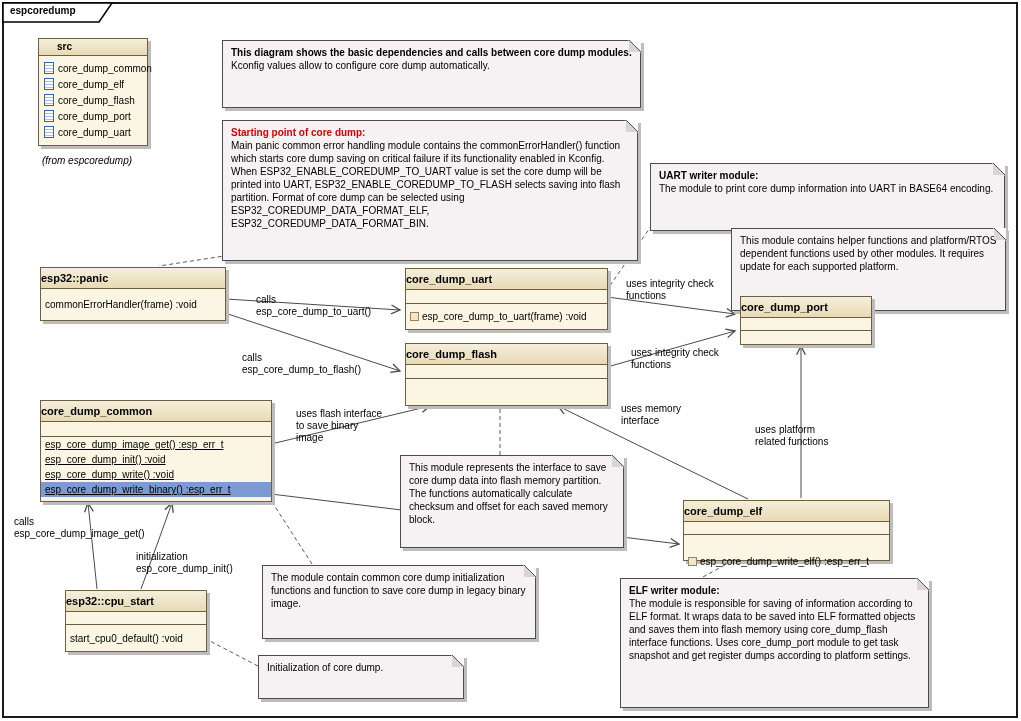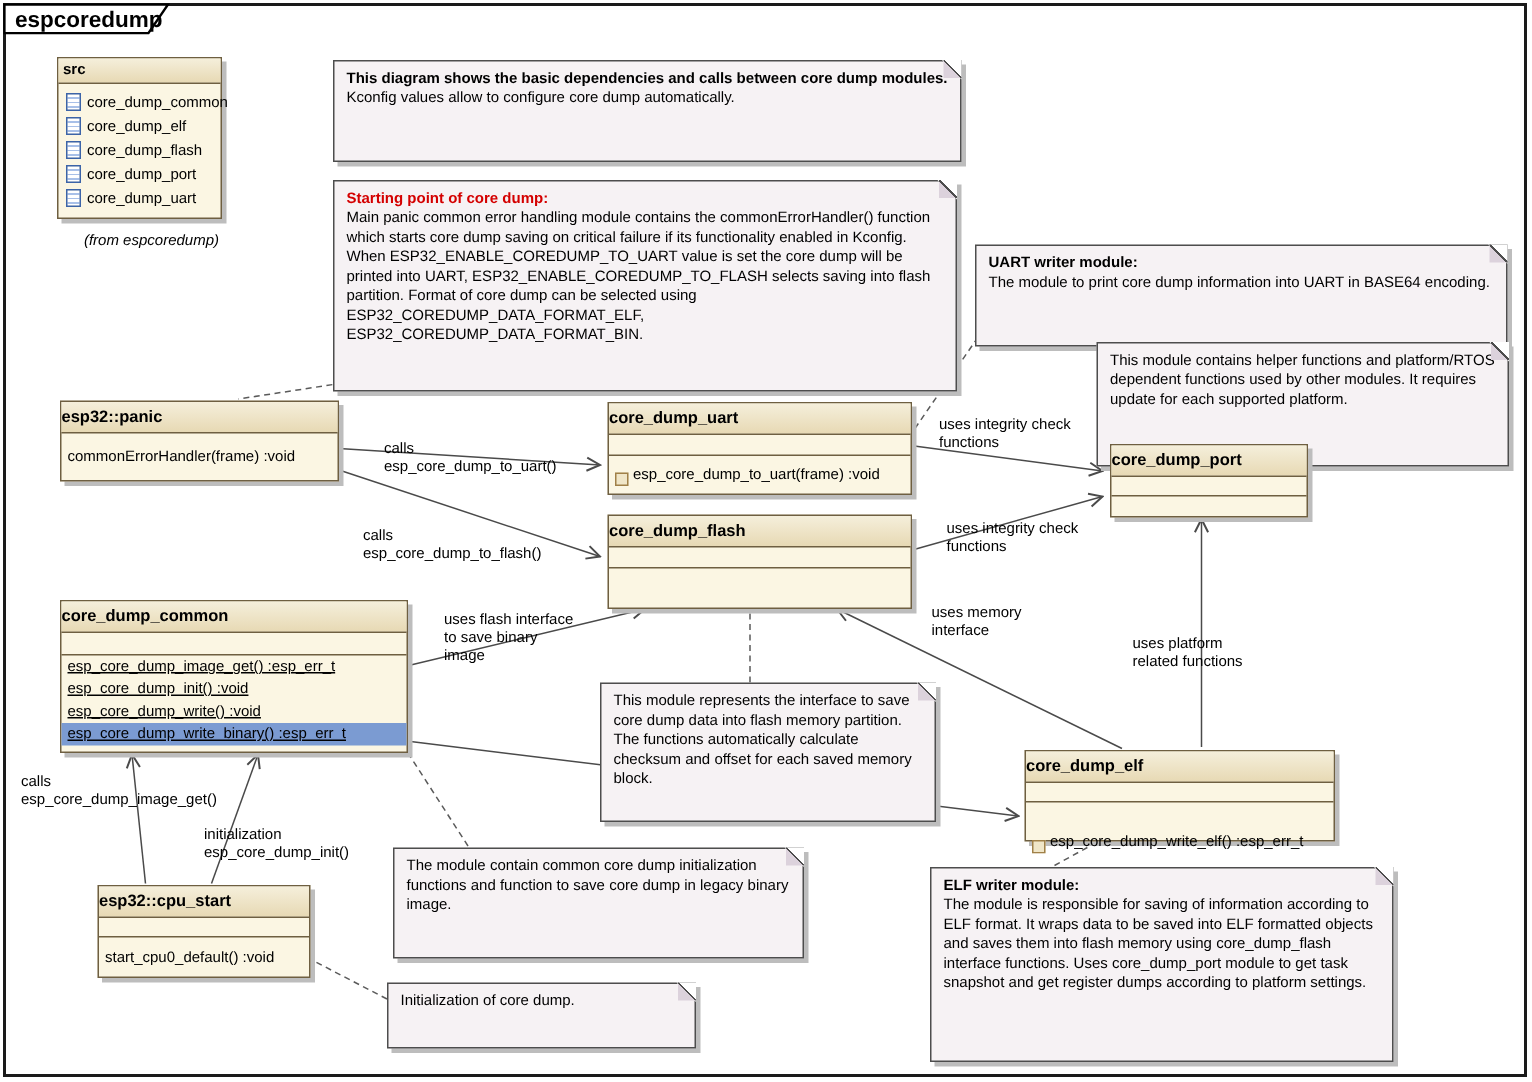--- a/index.html
+++ b/index.html
@@ -1,45 +1,45 @@
 <!DOCTYPE html>
 <html style="--class_fill: #FBF6E3; --class_header: #E7D9B4; --class_border: #6E5F41; --note_fill: #F6F2F4; --note_border: #4D4D4D; --shadow: #BDBDBD; --selection: #7B9BD2; --warning_title: #D40000; --line: #4A4A4A;"><head>
 <meta charset="utf-8">
 <style>
   body{margin:0;background:#ffffff}
   .canvas{position:relative;width:1021px;height:721px;background:#ffffff;overflow:hidden;
           font-family:"Liberation Sans",sans-serif;color:#000}
   .frame{position:absolute;left:2px;top:2px;right:3px;bottom:3px;border:2px solid #1a1a1a;z-index:0}
   .tab-svg{position:absolute;left:2px;top:2px;z-index:4}
-  .tab-label{position:absolute;left:10px;top:5px;font-weight:bold;font-size:15px;z-index:5}
+  .tab-label{position:absolute;left:10px;top:5px;font-weight:bold;font-size:10px;z-index:5}
 
   
   .cls{position:absolute;border:1px solid var(--class_border,#6E5F41);background:var(--class_fill,#FBF6E3);
        box-shadow:3px 3px 0 var(--shadow,#BDBDBD);z-index:2}
   .cls-hd{height:20px;line-height:20px;font-weight:bold;font-size:11px;text-align:left;
           border-bottom:1px solid var(--class_border,#6E5F41);
           background:linear-gradient(180deg,#F5EFDB,var(--class_header,#E7D9B4))}
   .sep{border-bottom:1px solid var(--class_border,#6E5F41)}
   .mrow{height:15px;line-height:15px;font-size:10px;padding:0 4px;white-space:nowrap;overflow:hidden}
   .mrow.u{text-decoration:underline}
   .mrow.sel{background:var(--selection,#7B9BD2)}
-  .with-icon{display:flex;align-items:flex-end;gap:3px}
+  .with-icon{display:flex;align-items:center;gap:3px}
   .m-icon{width:7px;height:7px;border:1px solid #A08048;background:#F0E6C8;flex:0 0 auto}
 
   
   .pkg{position:absolute;left:38px;top:38px;width:108px;border:1px solid var(--class_border,#6E5F41);
        background:var(--class_fill,#FBF6E3);box-shadow:3px 3px 0 var(--shadow,#BDBDBD);z-index:2}
-  .pkg-hd{height:16px;line-height:16px;font-weight:bold;font-size:10px;padding-left:3px;
+  .pkg-hd{height:16px;line-height:16px;font-weight:bold;font-size:10px;padding-left:18px;
           border-bottom:1px solid var(--class_border,#6E5F41);
           background:linear-gradient(180deg,#F5EFDB,var(--class_header,#E7D9B4))}
   .pkg-items{padding:4px 0 5px}
   .pkg-item{display:flex;align-items:center;gap:4px;font-size:10px;height:16px;padding-left:5px}
   .doc-icon{width:8px;height:10px;border:1px solid #3C64A8;flex:0 0 auto;
             background:repeating-linear-gradient(180deg,#ffffff 0 2px,#A8C0E8 2px 3px)}
-  .from-label{position:absolute;left:42px;top:155px;width:104px;text-align:right;
+  .from-label{position:absolute;left:42px;top:155px;width:104px;text-align:left;
               font-style:italic;font-size:10px;z-index:2}
 
   
   .note{position:absolute;background:var(--note_fill,#F6F2F4);border:1px solid var(--note_border,#4D4D4D);
         box-shadow:3px 3px 0 var(--shadow,#BDBDBD);padding:5px 8px;font-size:10px;line-height:13px;z-index:2}
   .note::before{content:"";position:absolute;top:-1px;right:-1px;
         border-top:13px solid #ffffff;border-left:13px solid transparent}
   .note::after{content:"";position:absolute;top:-1px;right:-1px;width:12px;height:12px;
         background:linear-gradient(to bottom left,transparent 46%,var(--note_border,#4D4D4D) 46%,
         var(--note_border,#4D4D4D) 54%,#DCD2DC 54%)}

